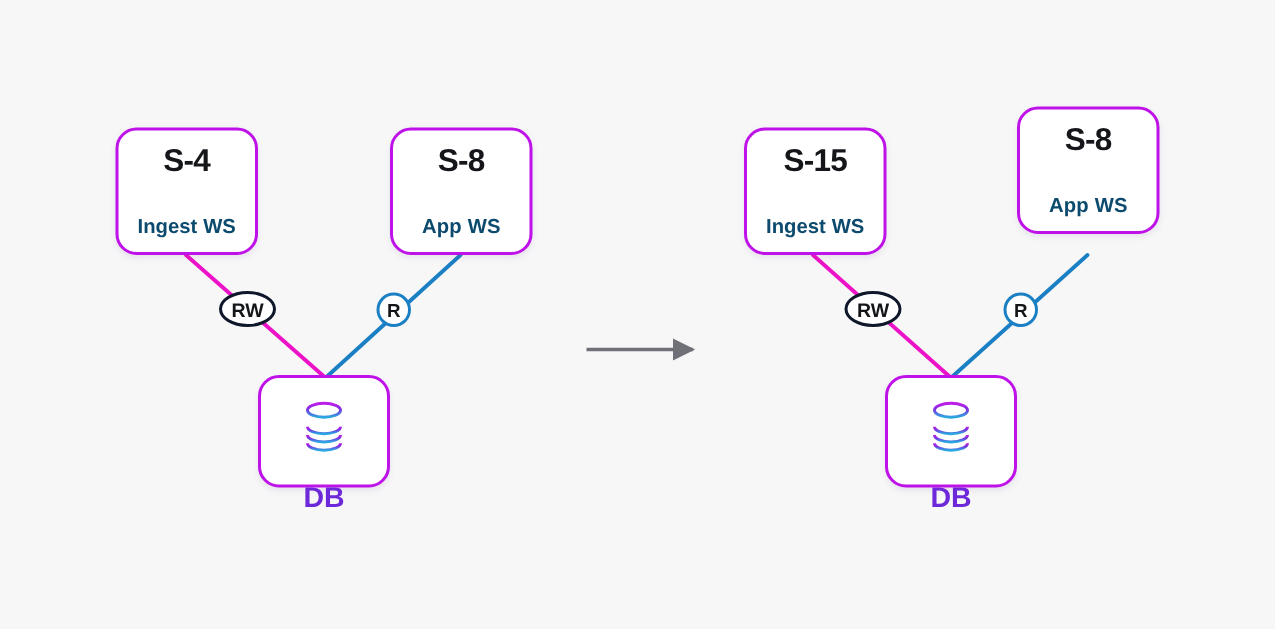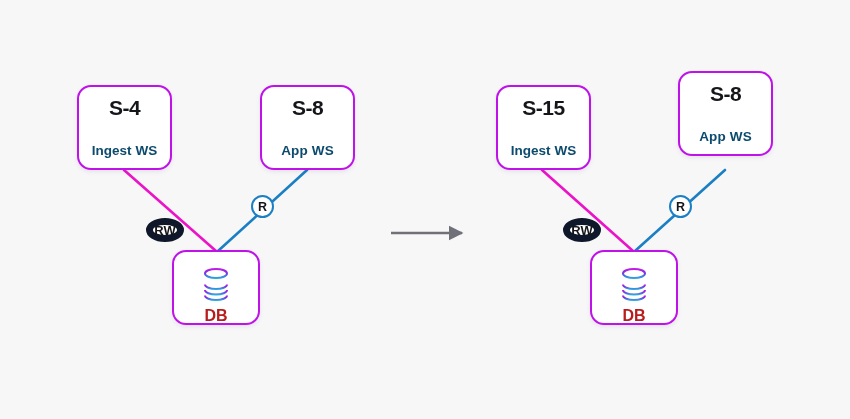--- a/index.html
+++ b/index.html
@@ -56,47 +56,46 @@
     line-height: 1;
   }
   .node-sub.wide-space { letter-spacing: 0.1px; text-align: right; }
   .node-sub .gap { display: inline-block; width: 4px; }
 
   .db-node {
     justify-content: flex-start;
     padding-top: 14px;
   }
   .db-label {
-    font-size: 16px;
-    font-weight: bold;
-    color: #b91c1c;
-    margin-top: 2px;
+    font-size: 19px;
+    font-weight: bold;
+    color: #6d28d9;
+    margin-top: 17px;
     line-height: 1;
   }
   .db-icon { width: 32px; height: 40px; display: block; }
 
   
   .badge {
     position: absolute;
     box-sizing: border-box;
     background: #ffffff;
     display: flex;
     align-items: center;
     justify-content: center;
     z-index: 4;
     font-weight: bold;
     color: #15161a;
   }
   .badge-rw {
     width: 38px;
     height: 24px;
-    border: 7px solid #0f172a;
+    border: 2px solid #0f172a;
     border-radius: 50%;
     font-size: 13px;
-    margin-top: 24px;
   }
   .badge-r {
     width: 23px;
     height: 23px;
     border: 2px solid #1b7fc4;
     border-radius: 50%;
     font-size: 12.5px;
   }
 </style>
 </head>

